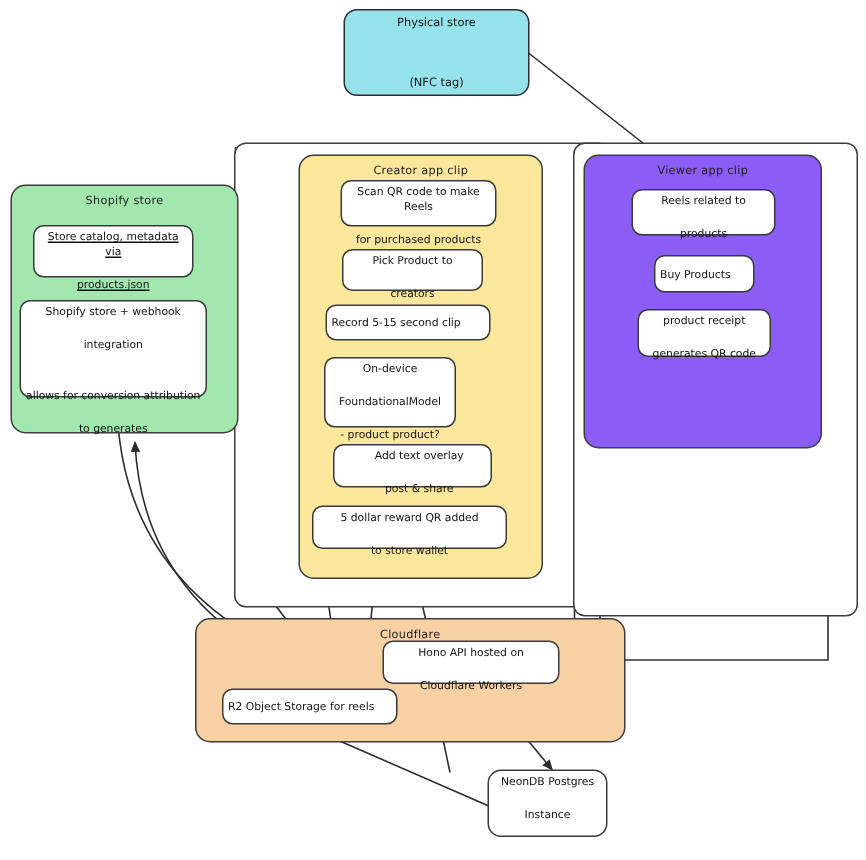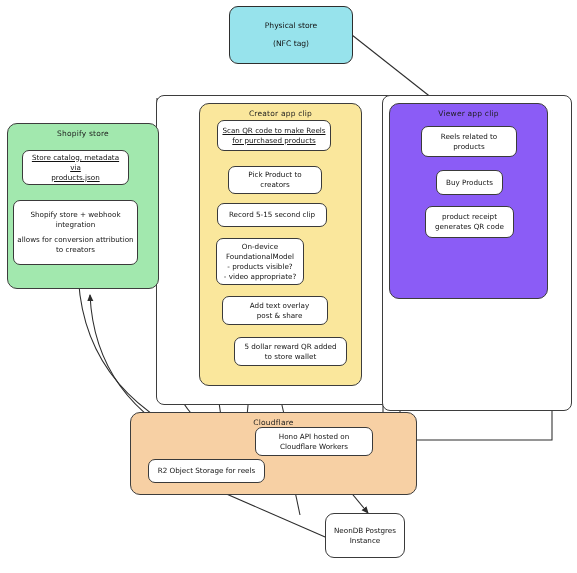--- a/index.html
+++ b/index.html
@@ -12,22 +12,22 @@
   .grp-title{position:absolute;left:0;right:0;top:5px;text-align:center;
              font-size:7.5px;color:#1d1d1d;letter-spacing:.2px;}
   .plain{background:#ffffff;}
   .green{background:#a2e8ae;}
   .yellow{background:#fae79c;}
   .purple{background:#8b5cf6;}
   .orange{background:#f7d0a4;}
 
   .node{position:absolute;background:#ffffff;border:1.1px solid #3a3a3a;
         border-radius:7px;box-sizing:border-box;display:flex;
-        align-items:center;justify-content:center;text-align:center;
-        font-size:7.2px;line-height:10px;color:#121212;padding:2px 3px;}
+        align-items:center;justify-content:flex-start;text-align:center;
+        font-size:7.2px;line-height:10px;color:#121212;padding:2px 3px;gap:12px;}
   .node span{display:block;}
   .big{font-size:7.6px;line-height:12px;}
   .cyanNode{background:#97e3ec;border:1.3px solid #2e2e2e;border-radius:9px;}
 </style>
 </head>
 <body>
 
 <div id="canvas">
 
   <svg class="edges" viewBox="0 0 577 573">
@@ -125,50 +125,50 @@
   <div class="node" style="left:22px;top:150px;width:107px;height:35px;flex-direction:column;text-decoration:underline;">
     <span>Store catalog, metadata via</span>
     <span>products.json</span>
   </div>
 
   <div class="node" style="left:13px;top:200px;width:125px;height:65px;flex-direction:column;">
     <span>Shopify store + webhook</span>
     <span>integration</span>
     <span style="height:5px"></span>
     <span>allows for conversion attribution</span>
-    <span>to creators</span>
+    <span>to generates</span>
   </div>
 
-  <div class="node" style="left:217px;top:120px;width:114px;height:31px;flex-direction:column;text-decoration:underline;">
+  <div class="node" style="left:227px;top:120px;width:104px;height:31px;flex-direction:column;">
     <span>Scan QR code to make Reels</span>
     <span>for purchased products</span>
   </div>
 
   <div class="node" style="left:228px;top:166px;width:94px;height:28px;flex-direction:column;">
     <span>Pick Product to</span>
     <span>creators</span>
   </div>
 
   <div class="node" style="left:217px;top:203px;width:110px;height:24px;">
     <span>Record 5-15 second clip</span>
   </div>
 
   <div class="node" style="left:216px;top:238px;width:88px;height:47px;flex-direction:column;">
     <span>On-device</span>
     <span>FoundationalModel</span>
-    <span>- products visible?</span>
+    <span>- product product?</span>
     <span>- video appropriate?</span>
   </div>
 
   <div class="node" style="left:222px;top:296px;width:106px;height:29px;flex-direction:column;padding-left:12px;">
     <span>Add text overlay</span>
     <span>post &amp; share</span>
   </div>
 
-  <div class="node" style="left:234px;top:337px;width:113px;height:29px;flex-direction:column;">
+  <div class="node" style="left:208px;top:337px;width:130px;height:29px;flex-direction:column;">
     <span>5 dollar reward QR added</span>
     <span>to store wallet</span>
   </div>
 
   <div class="node" style="left:421px;top:126px;width:96px;height:31px;flex-direction:column;">
     <span>Reels related to</span>
     <span>products</span>
   </div>
 
   <div class="node" style="left:436px;top:170px;width:67px;height:25px;">

